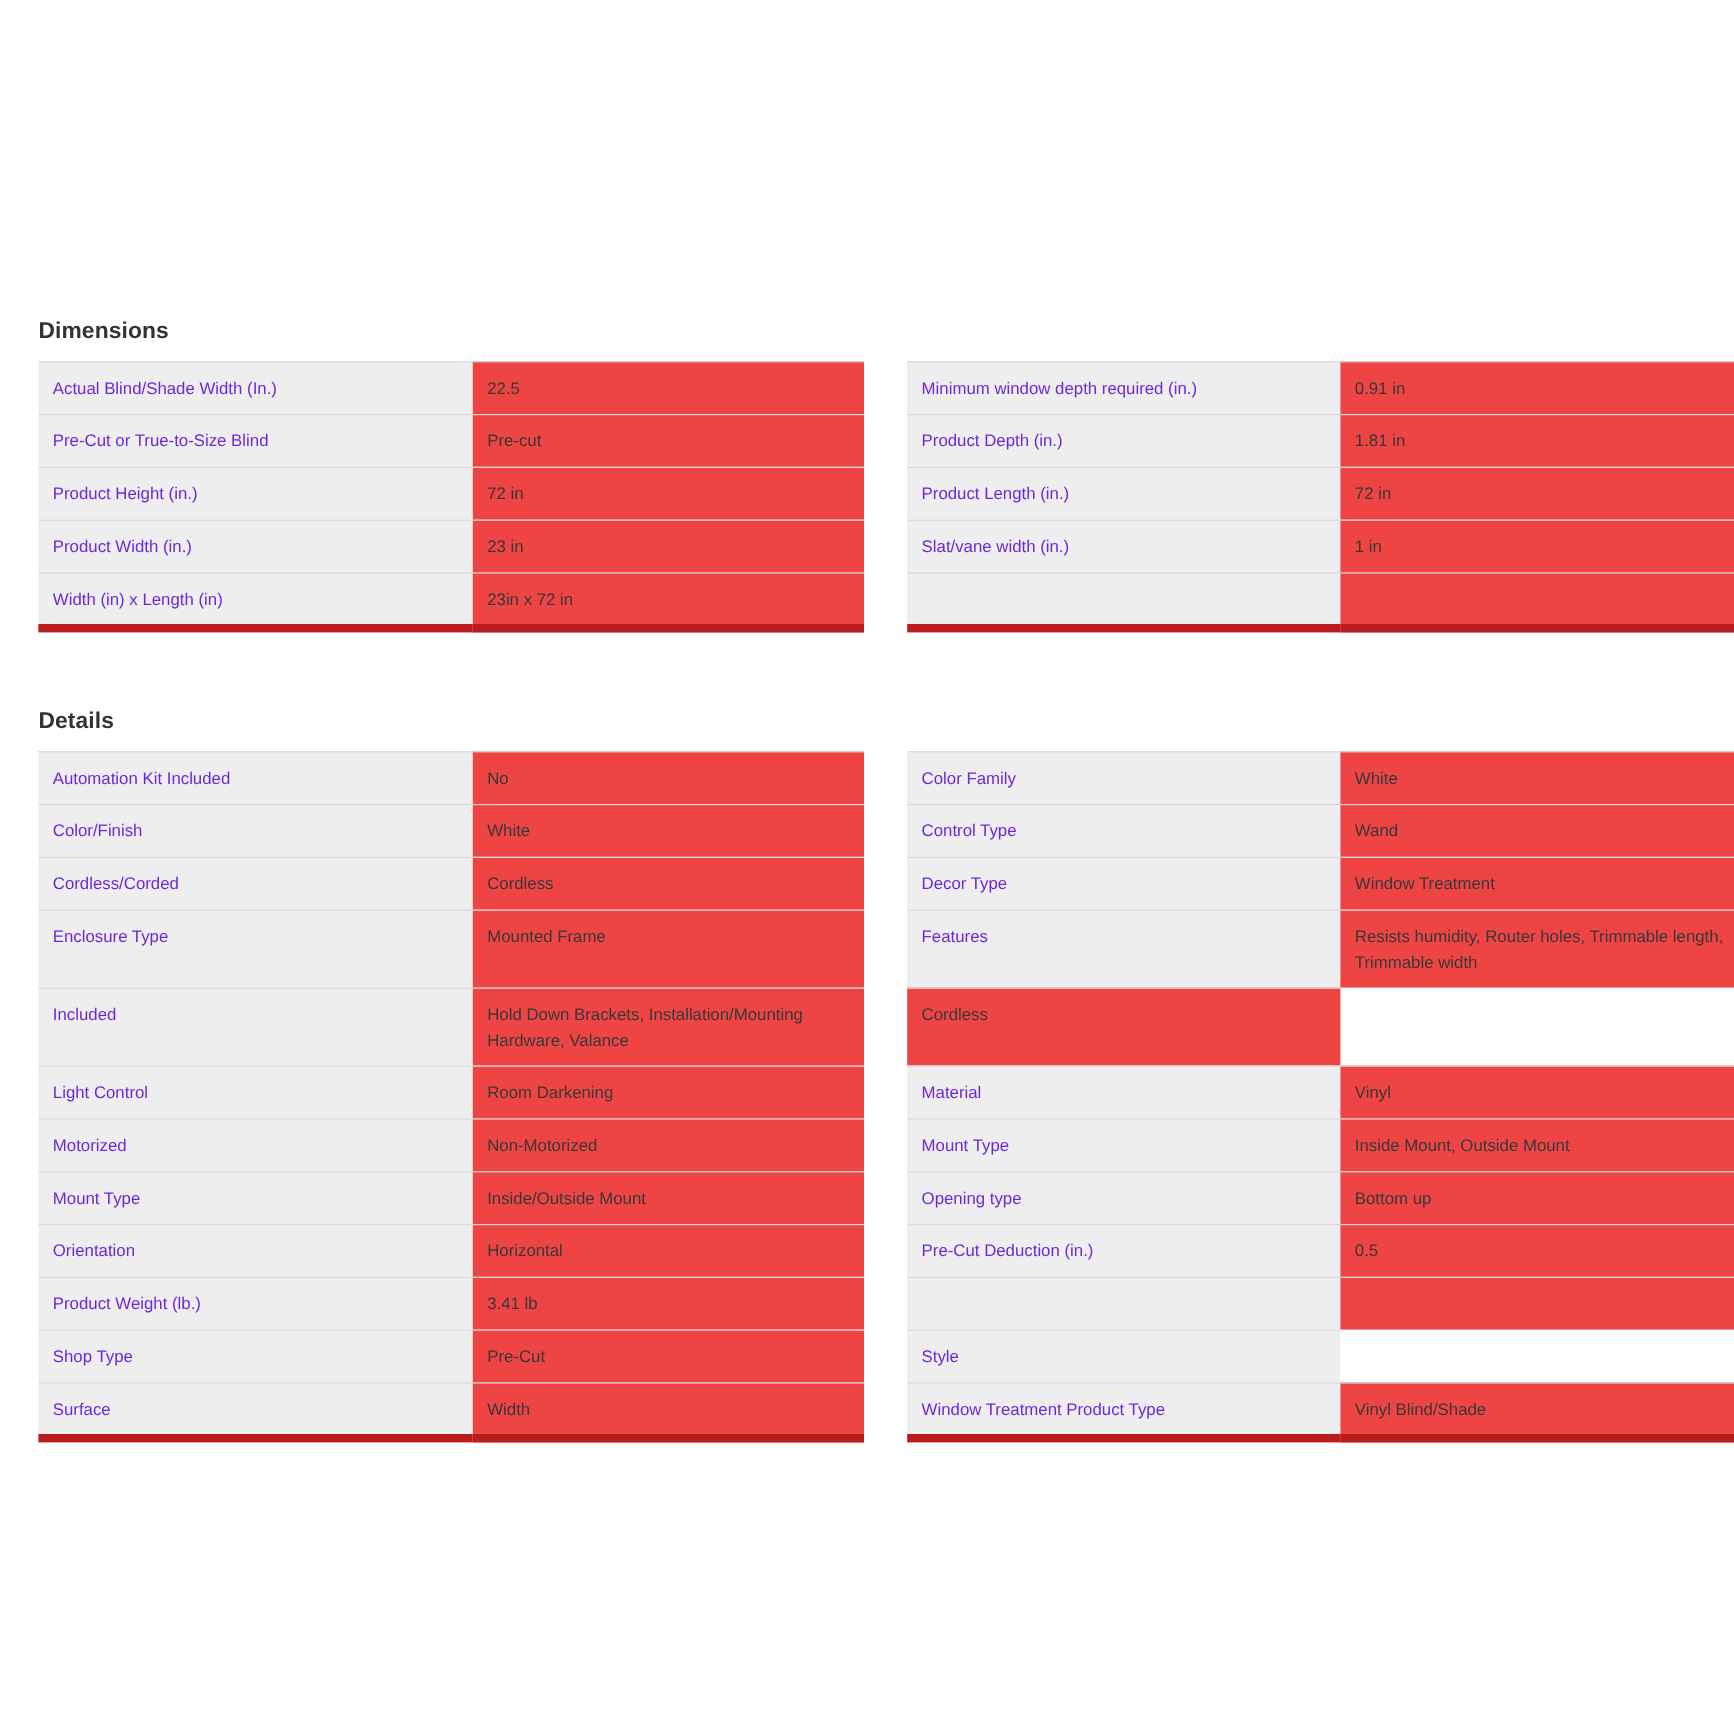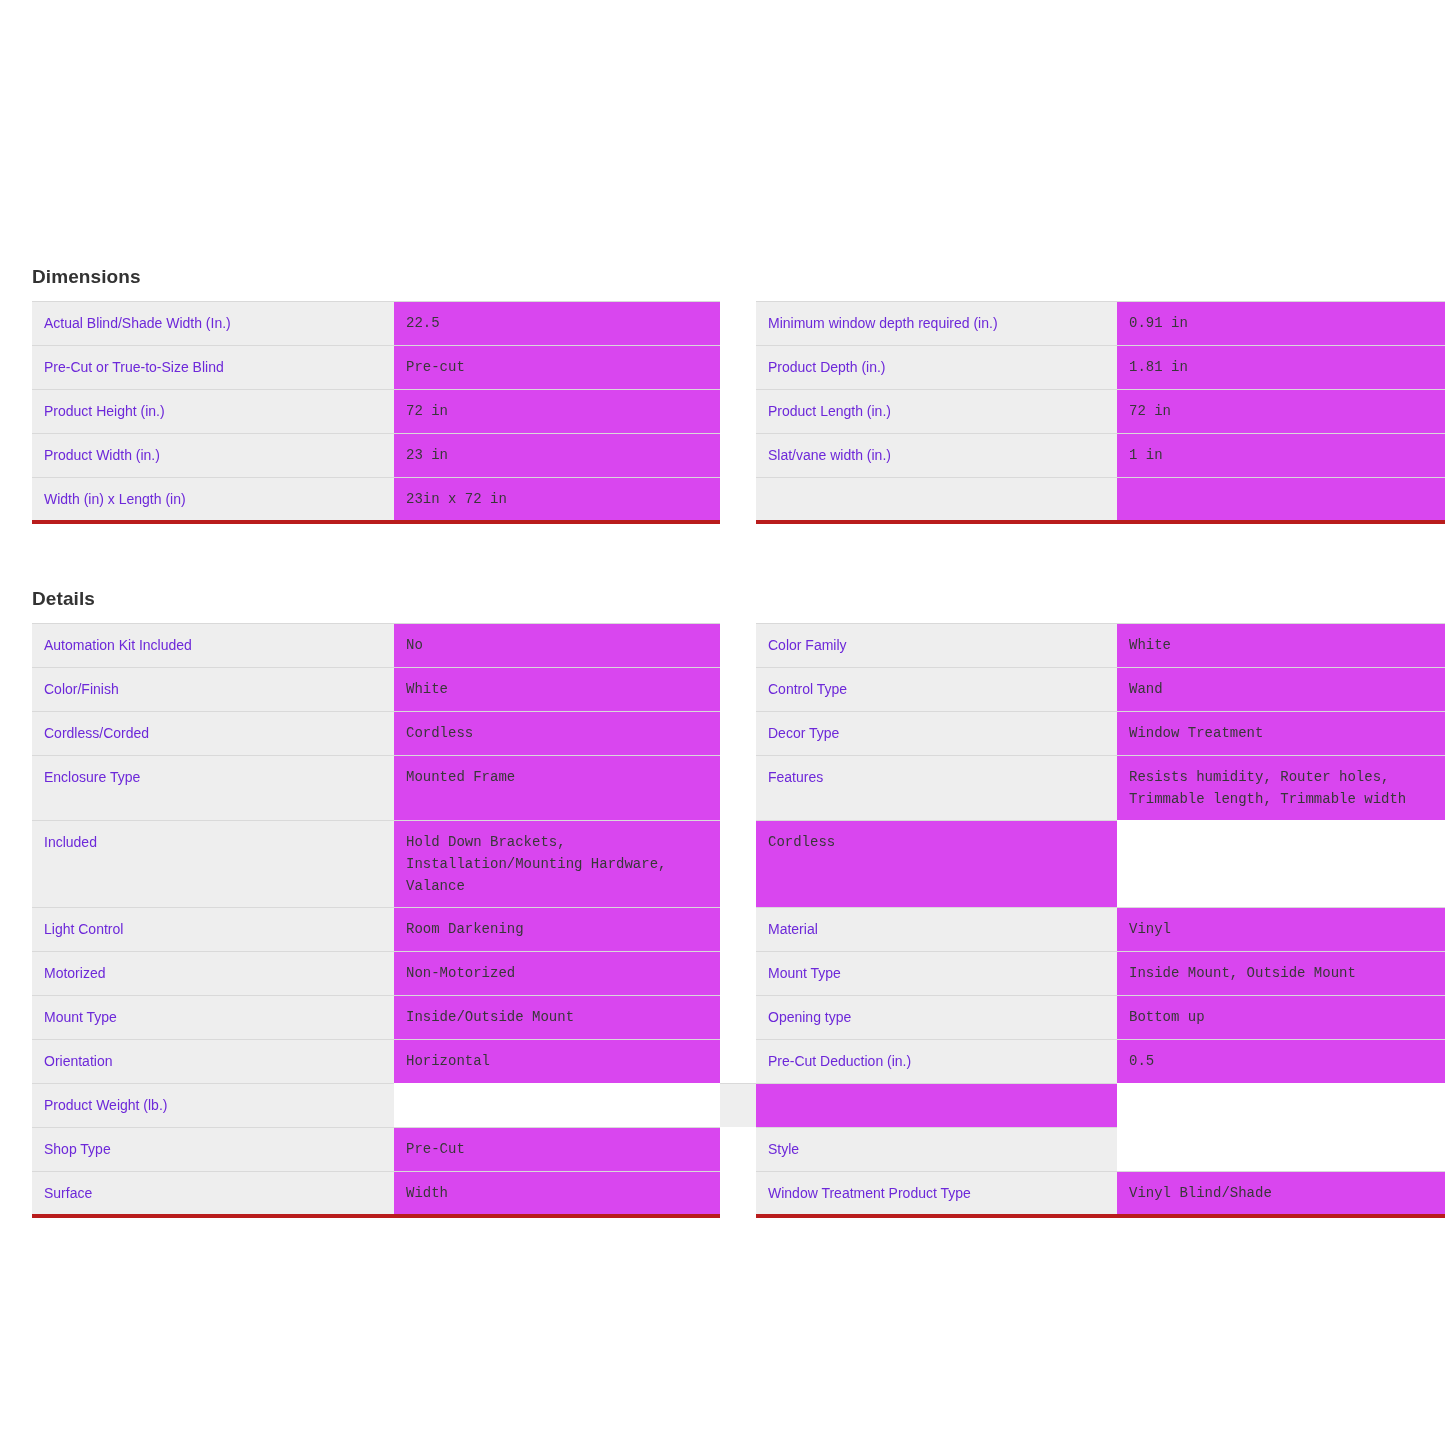--- a/index.html
+++ b/index.html
@@ -40,30 +40,29 @@
     box-sizing: border-box;
     border-top: 1px solid #d9d9d9;
     padding: 10px 12px;
     font-size: 14px;
     line-height: 22px;
     min-height: 44px;
     font-weight: 400;
     word-wrap: break-word;
   }
   .spec-row:last-child .spec-cell {
-    border-bottom: 4px solid #b91c1c;
+    border-bottom: 7px solid #b91c1c;
   }
   .spec-cell.label {
     background: #eeeeee;
     color: #6d28d9;
   }
   .spec-cell.value {
-    background: #d946ef;
+    background: #ef4444;
     color: #383838;
-    font-family: Liberation Mono, monospace;
   }
   .spec-gap {
     background: #ffffff;
     border: none;
   }
 </style>
 </head>
 <body>
 
 <main class="page">
@@ -167,20 +166,21 @@
         </div>
         <div class="spec-row">
           <div class="spec-cell label">Orientation</div>
           <div class="spec-cell value">Horizontal</div>
           <div class="spec-gap"></div>
           <div class="spec-cell label">Pre-Cut Deduction (in.)</div>
           <div class="spec-cell value">0.5</div>
         </div>
         <div class="spec-row">
           <div class="spec-cell label">Product Weight (lb.)</div>
+          <div class="spec-cell value">3.41 lb</div>
           <div class="spec-gap"></div>
           <div class="spec-cell label"></div>
           <div class="spec-cell value"></div>
         </div>
         <div class="spec-row">
           <div class="spec-cell label">Shop Type</div>
           <div class="spec-cell value">Pre-Cut</div>
           <div class="spec-gap"></div>
           <div class="spec-cell label">Style</div>
         </div>

